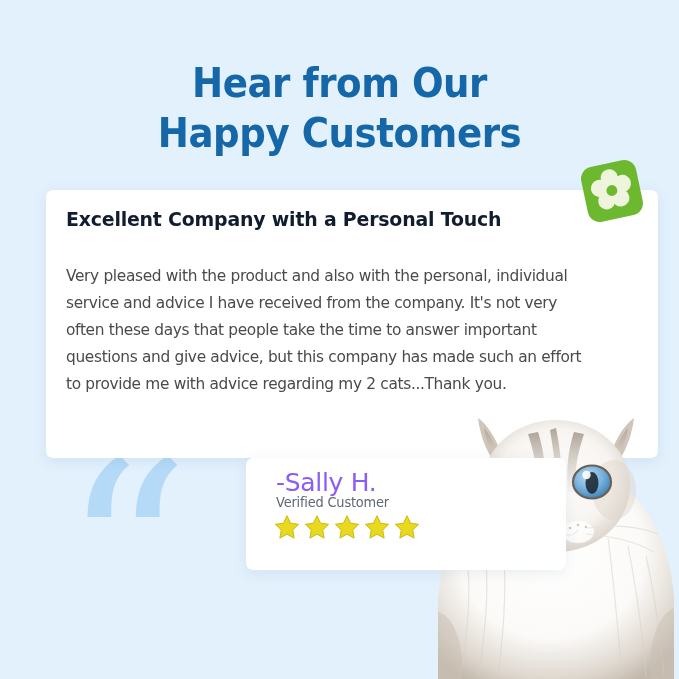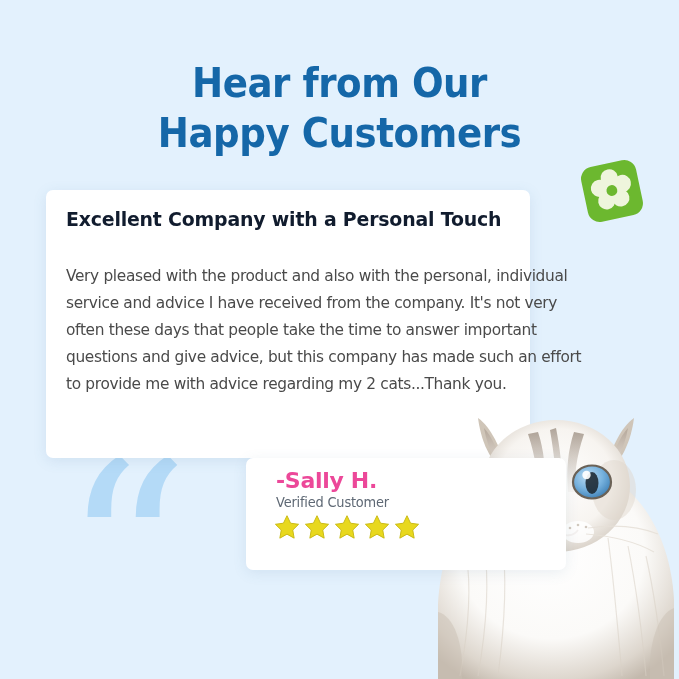--- a/index.html
+++ b/index.html
@@ -52,21 +52,21 @@
     color:#b4daf7;
     user-select:none;
     z-index:1;
   }
 
   
   .review-card {
     position:absolute;
     left:46px;
     top:190px;
-    width:484px;
+    width:612px;
     height:268px;
     background:#ffffff;
     border-radius:7px;
     box-shadow:0 3px 14px rgba(80,120,160,0.13);
     z-index:3;
   }
 
   .review-title {
     position:absolute;
     left:20px;
@@ -118,23 +118,23 @@
     border-radius:7px;
     box-shadow:0 3px 14px rgba(80,120,160,0.12);
     z-index:5;
   }
 
   .attr-name {
     position:absolute;
     left:30px;
     top:10px;
     font-family:"DejaVu Sans", sans-serif;
-    font-weight:bold;
-    font-size:22px;
-    color:#ec4899;
+    font-weight:normal;
+    font-size:25px;
+    color:#8b5cf6;
     letter-spacing:-0.3px;
   }
   .attr-role {
     position:absolute;
     left:30px;
     top:36px;
     font-family:"DejaVu Sans", sans-serif;
     font-size:13.5px;
     color:#5e6874;
     letter-spacing:-0.2px;

